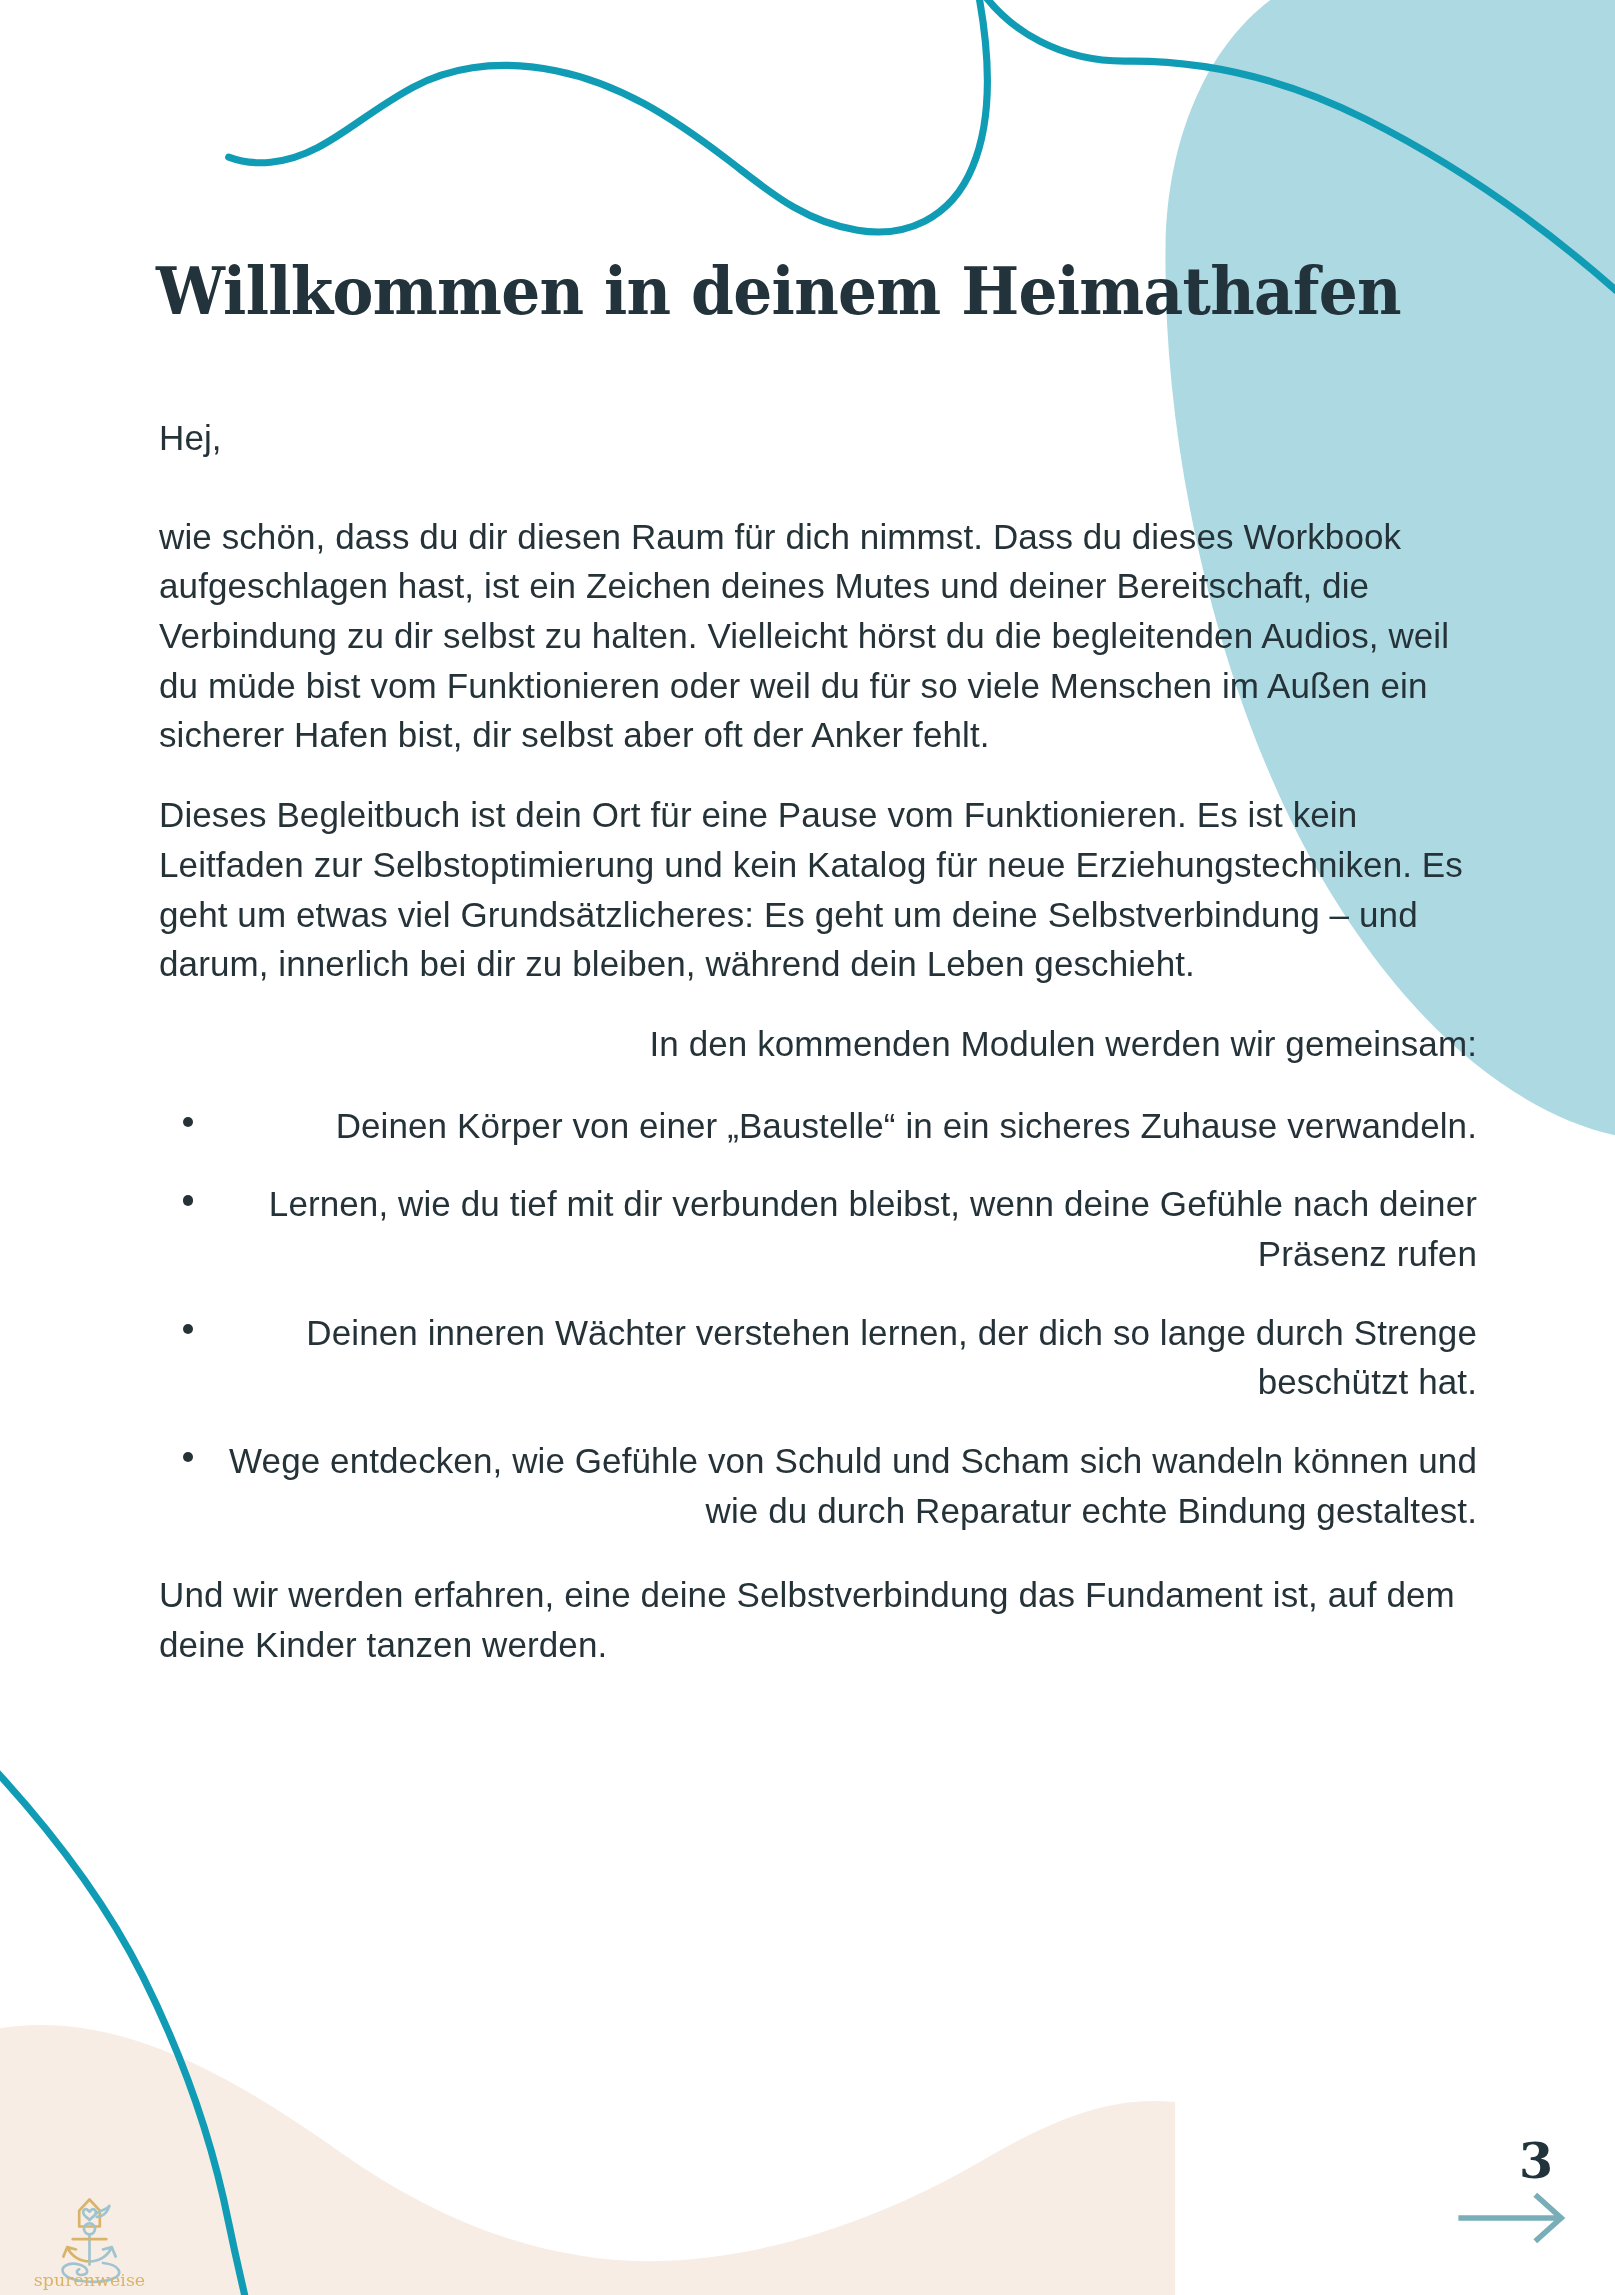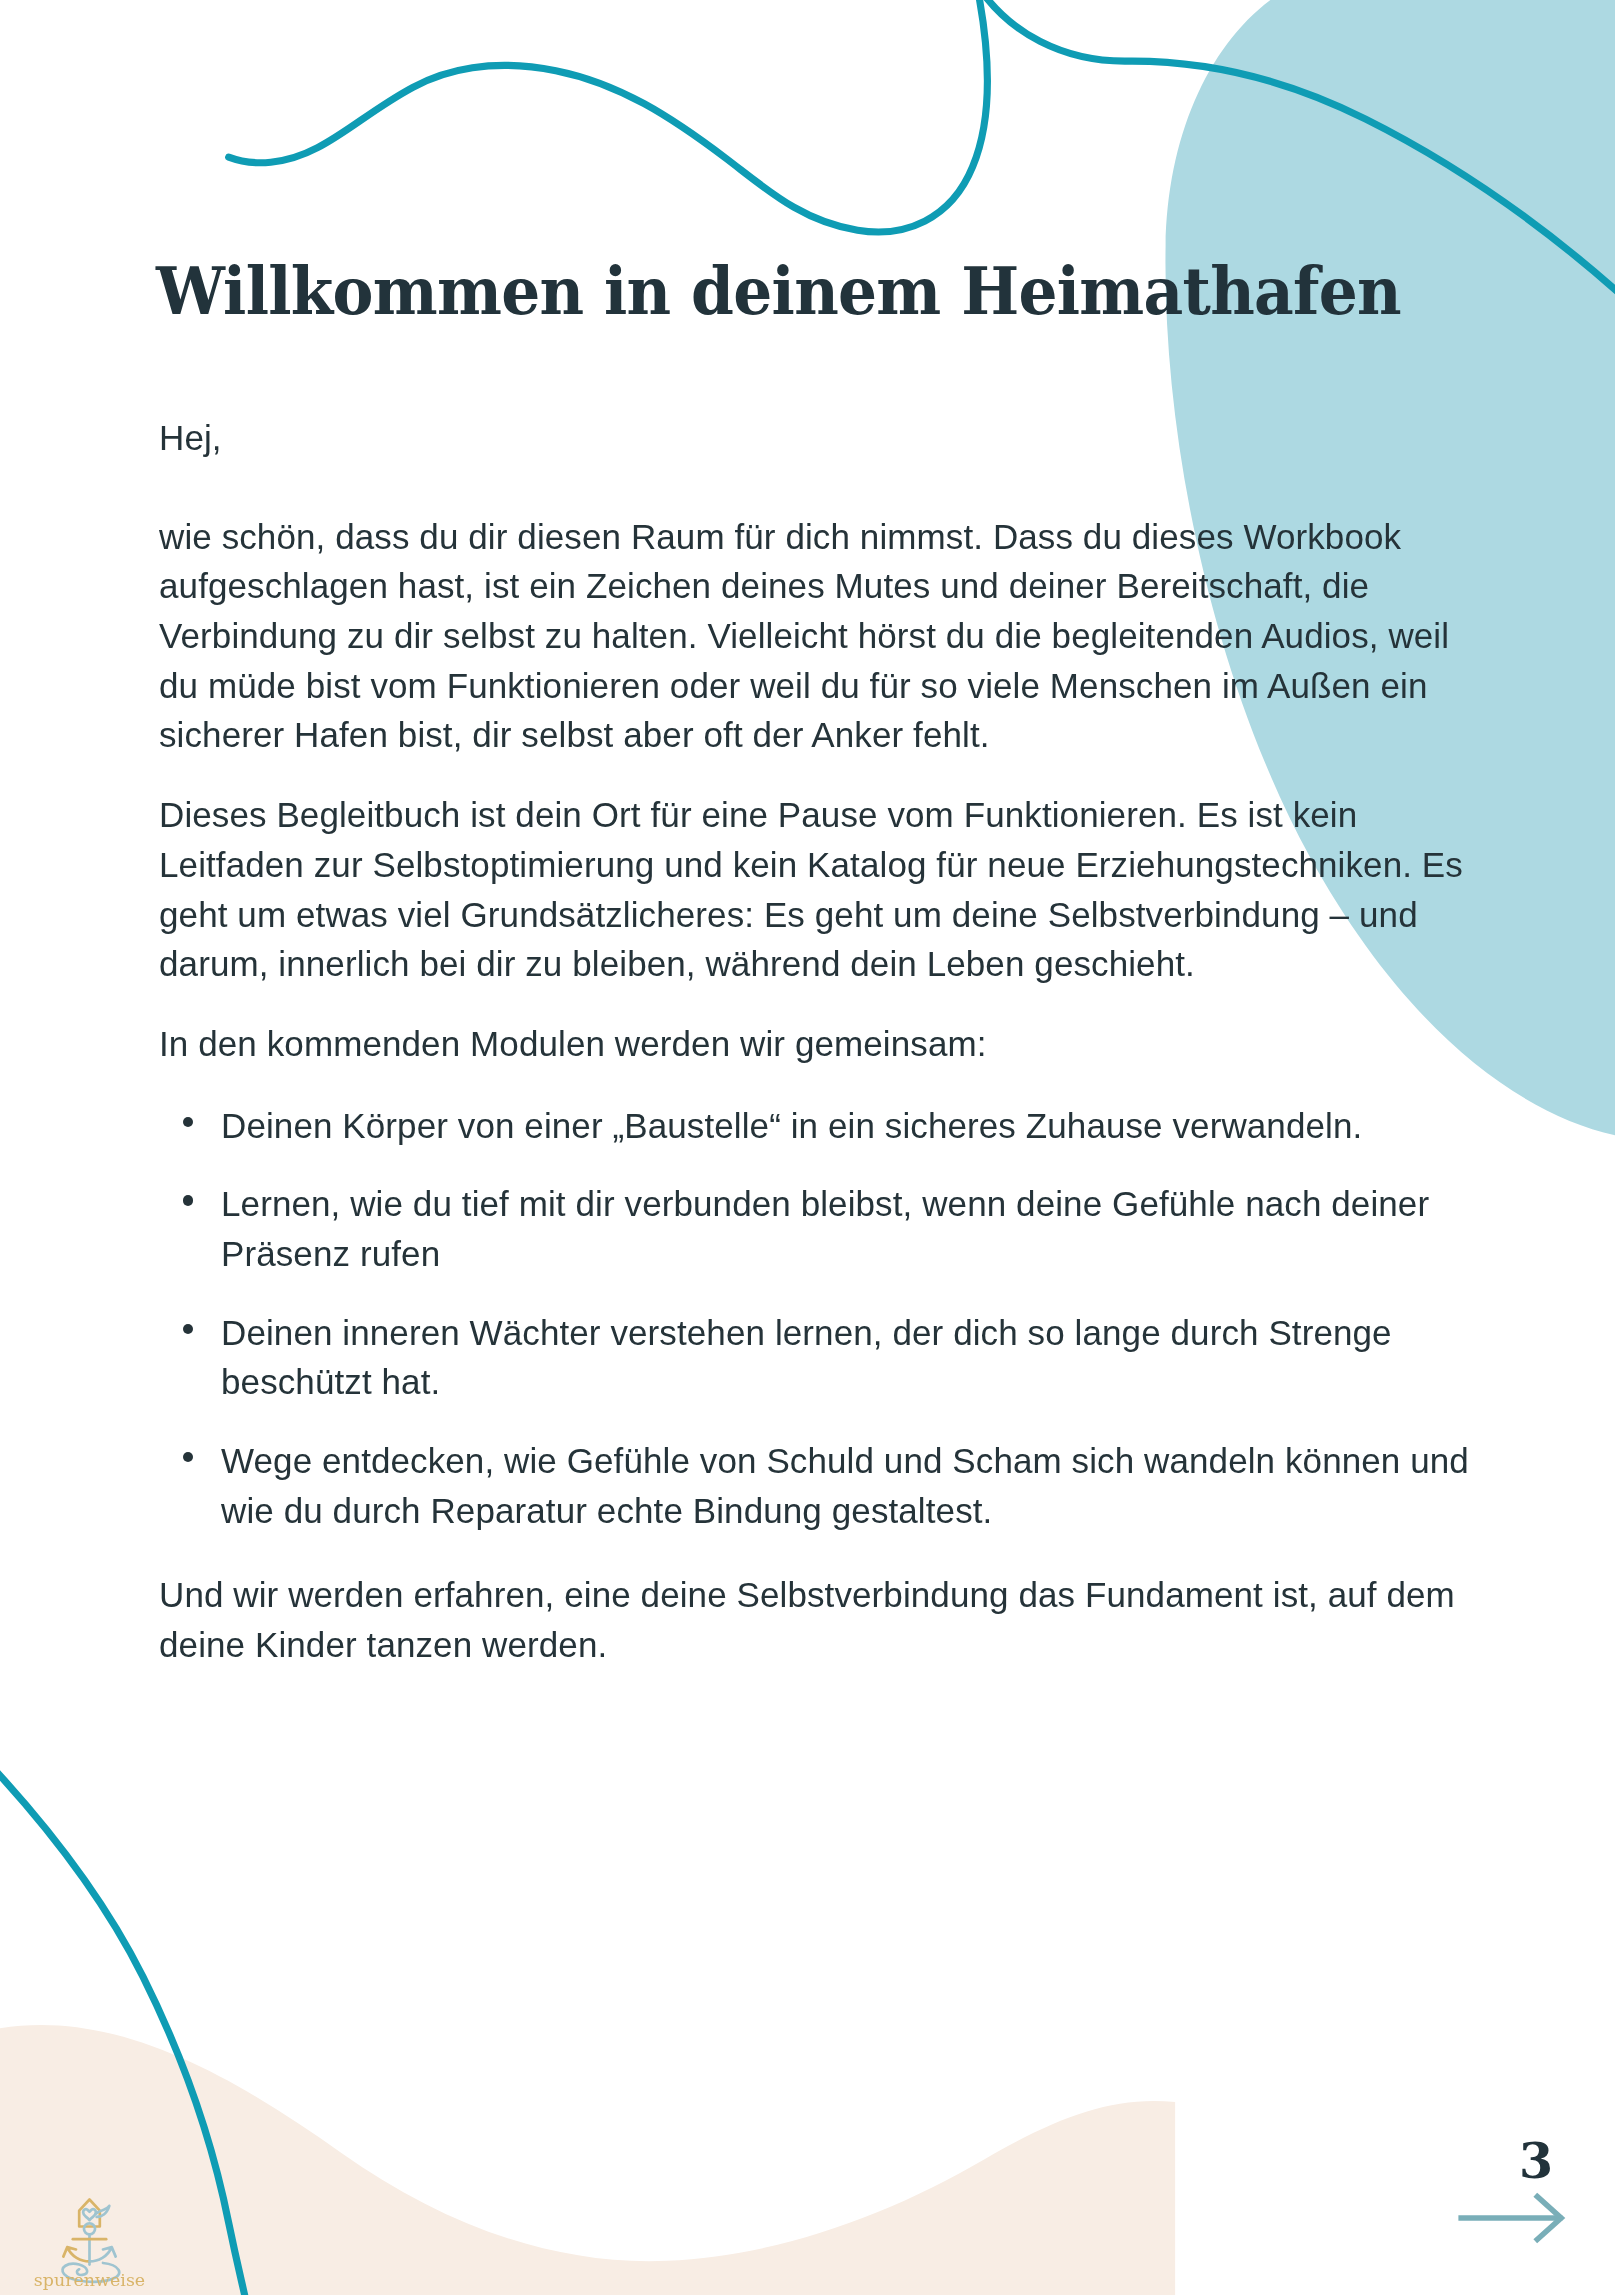--- a/index.html
+++ b/index.html
@@ -67,26 +67,28 @@
   }
 
   .para {
     margin: 0 0 30px 0;
   }
   .para.greeting {
     margin-bottom: 49px;
   }
   .para.tight {
     margin-bottom: 32px;
+    text-align: right;
   }
 
   .bullet-list {
     list-style: none;
     margin: 24px 0 35px 0;
     padding: 0;
+    text-align: right;
   }
   .bullet-list li {
     position: relative;
     padding-left: 62px;
     margin-bottom: 29px;
   }
   .bullet-list li:last-child {
     margin-bottom: 4px;
   }
   .bullet-list li::before {

